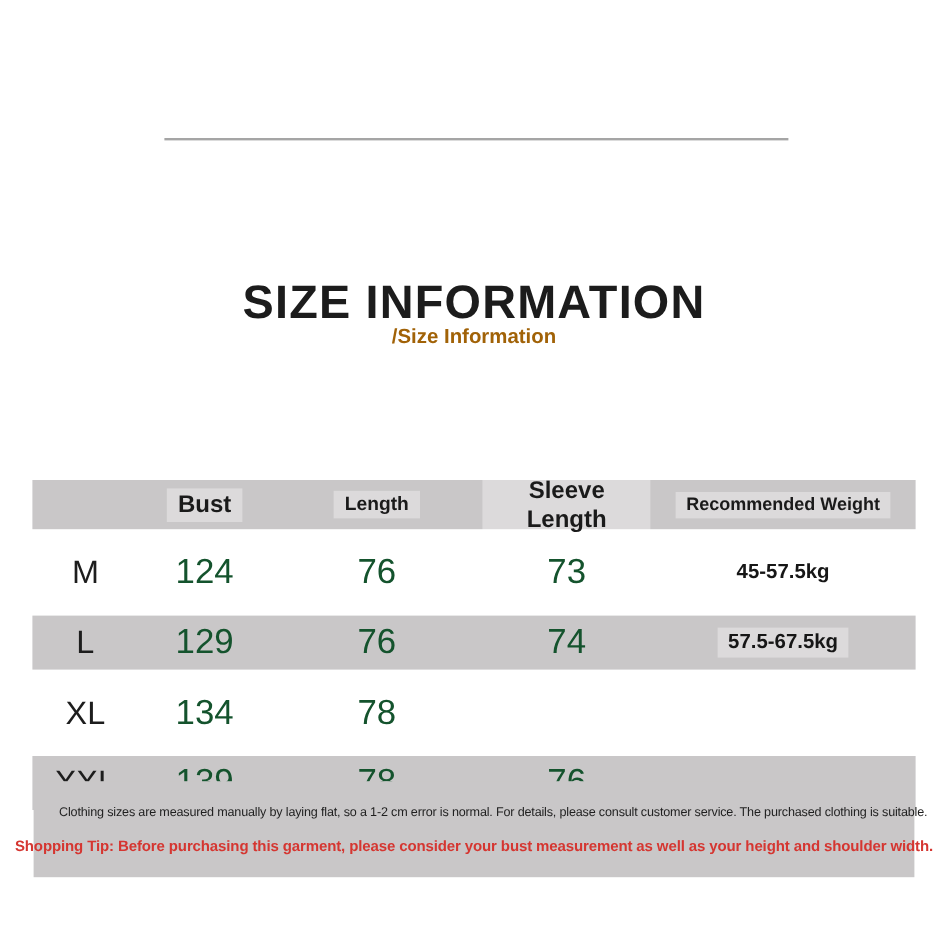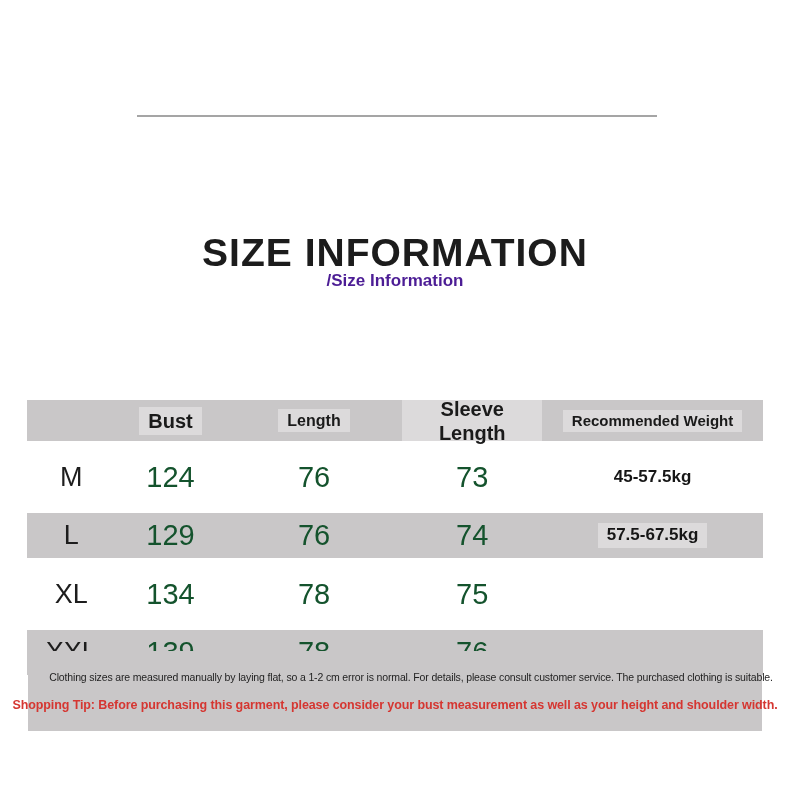--- a/index.html
+++ b/index.html
@@ -41,21 +41,21 @@
     margin-top: 28px;
   }
   .subtitle {
     position: absolute;
     top: 271px;
     left: 0;
     width: 100%;
     text-align: center;
     font-size: 17px;
     font-weight: 700;
-    color: #4c1d95;
+    color: #a16207;
     white-space: nowrap;
   }
 
   
   .size-table {
     position: absolute;
     top: 386px;
     left: 27px;
     width: 736px;
   }
@@ -154,21 +154,20 @@
     <div class="c2 num">129</div>
     <div class="c3 num">76</div>
     <div class="c4 num">74</div>
     <div class="c5"><span class="weight hl">57.5-67.5kg</span></div>
   </div>
 
   <div class="trow data">
     <div class="c1 size-label">XL</div>
     <div class="c2 num">134</div>
     <div class="c3 num">78</div>
-    <div class="c4 num">75</div>
   </div>
 
   <div class="trow data alt">
     <div class="c1 size-label">XXL</div>
     <div class="c2 num">139</div>
     <div class="c3 num">78</div>
     <div class="c4 num">76</div>
   </div>
 
 </div>

